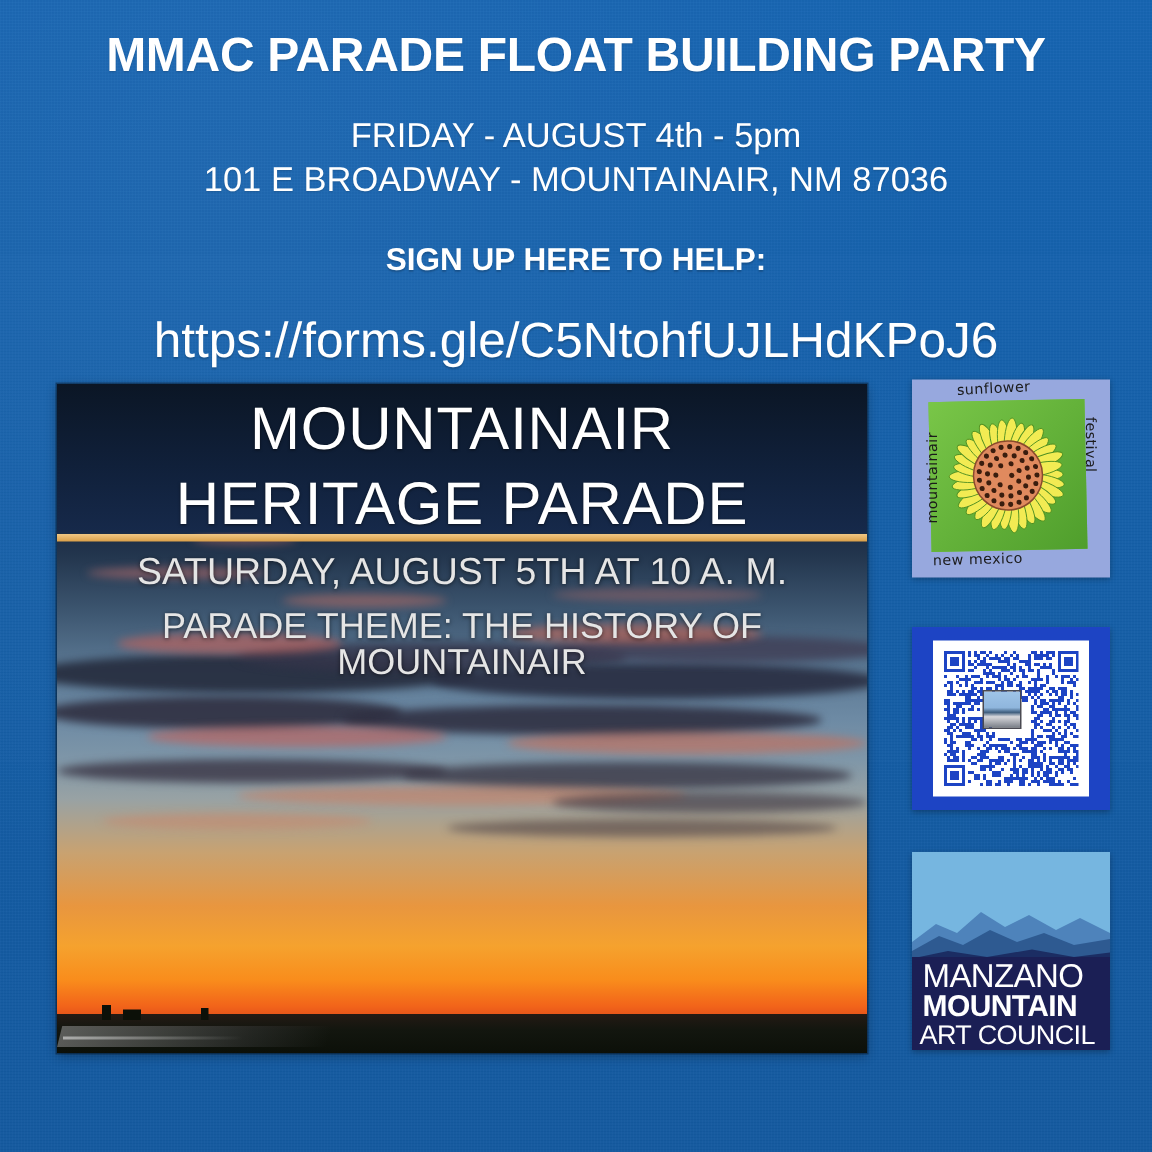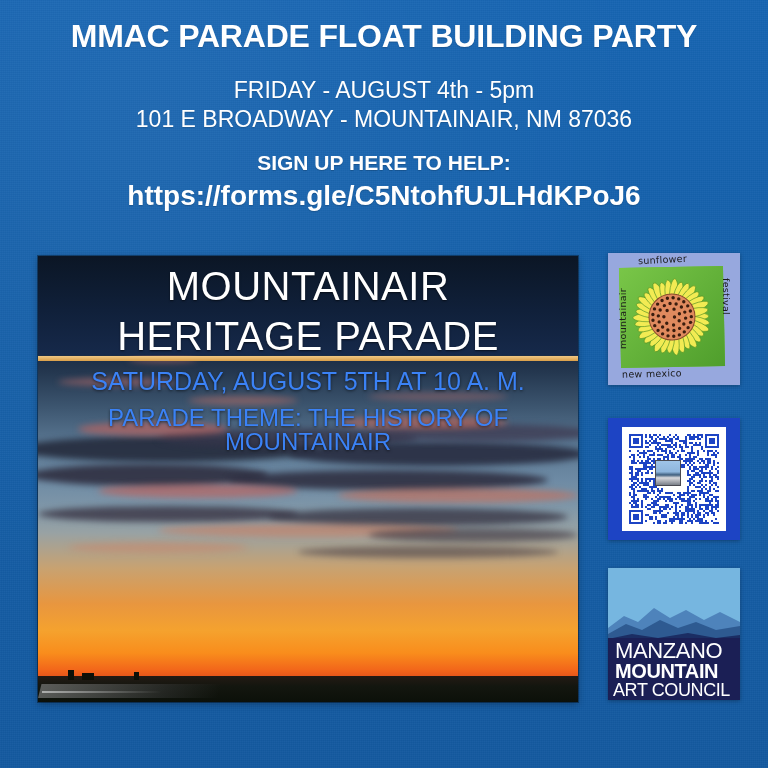--- a/index.html
+++ b/index.html
@@ -42,25 +42,25 @@
   #line1{font-size:23px;margin-top:26px;}
   #line2{font-size:23px;margin-top:3px;}
   #line3{font-size:23px;margin-top:3px;}
 
   #volunteers{
     font-size:32px;font-weight:700;letter-spacing:7px;
     margin-top:16px;line-height:1;
     text-shadow:0 1px 2px rgba(0,0,0,.2);
   }
   #signup{
-    font-size:21px;font-weight:700;margin-top:19px;line-height:1;
+    font-size:21px;font-weight:700;margin-top:30px;line-height:1;
     text-shadow:0 1px 1px rgba(0,0,0,.18);
   }
   #formurl{
-    font-size:28px;font-weight:700;margin-top:9px;line-height:1;
+    font-size:33px;font-weight:400;margin-top:26px;line-height:1;
     text-shadow:0 1px 1px rgba(0,0,0,.18);
   }
 
   
   #parade{
     position:absolute;left:38px;top:256px;width:540px;height:446px;
     overflow:hidden;background:#0d1b2e;
     box-shadow:0 0 0 1px rgba(0,0,0,.35), 0 2px 7px rgba(0,0,0,.3);
   }
   
@@ -112,21 +112,21 @@
     font-weight:400;letter-spacing:0.5px;line-height:1;
     text-shadow:0 1px 2px rgba(0,0,0,.55);
   }
   #pTitle1{top:10px;font-size:40px;}
   #pTitle2{top:60px;font-size:40px;}
   #goldrule{
     position:absolute;left:0;top:100px;width:540px;height:5px;
     background:linear-gradient(180deg,#f0c784,#d99f49);
   }
   #pSub1,#pSub2{
-    position:absolute;width:540px;text-align:center;color:#3b82f6;
+    position:absolute;width:540px;text-align:center;color:#e5e5e5;
     font-weight:400;line-height:1;
     text-shadow:0 1px 3px rgba(0,0,0,.6);
   }
   #pSub1{top:113px;font-size:25px;}
   #pSub2{top:150px;font-size:24px;}
 
   
   .tile{position:absolute;left:608px;width:132px;}
   
   #sunflowerTile{

